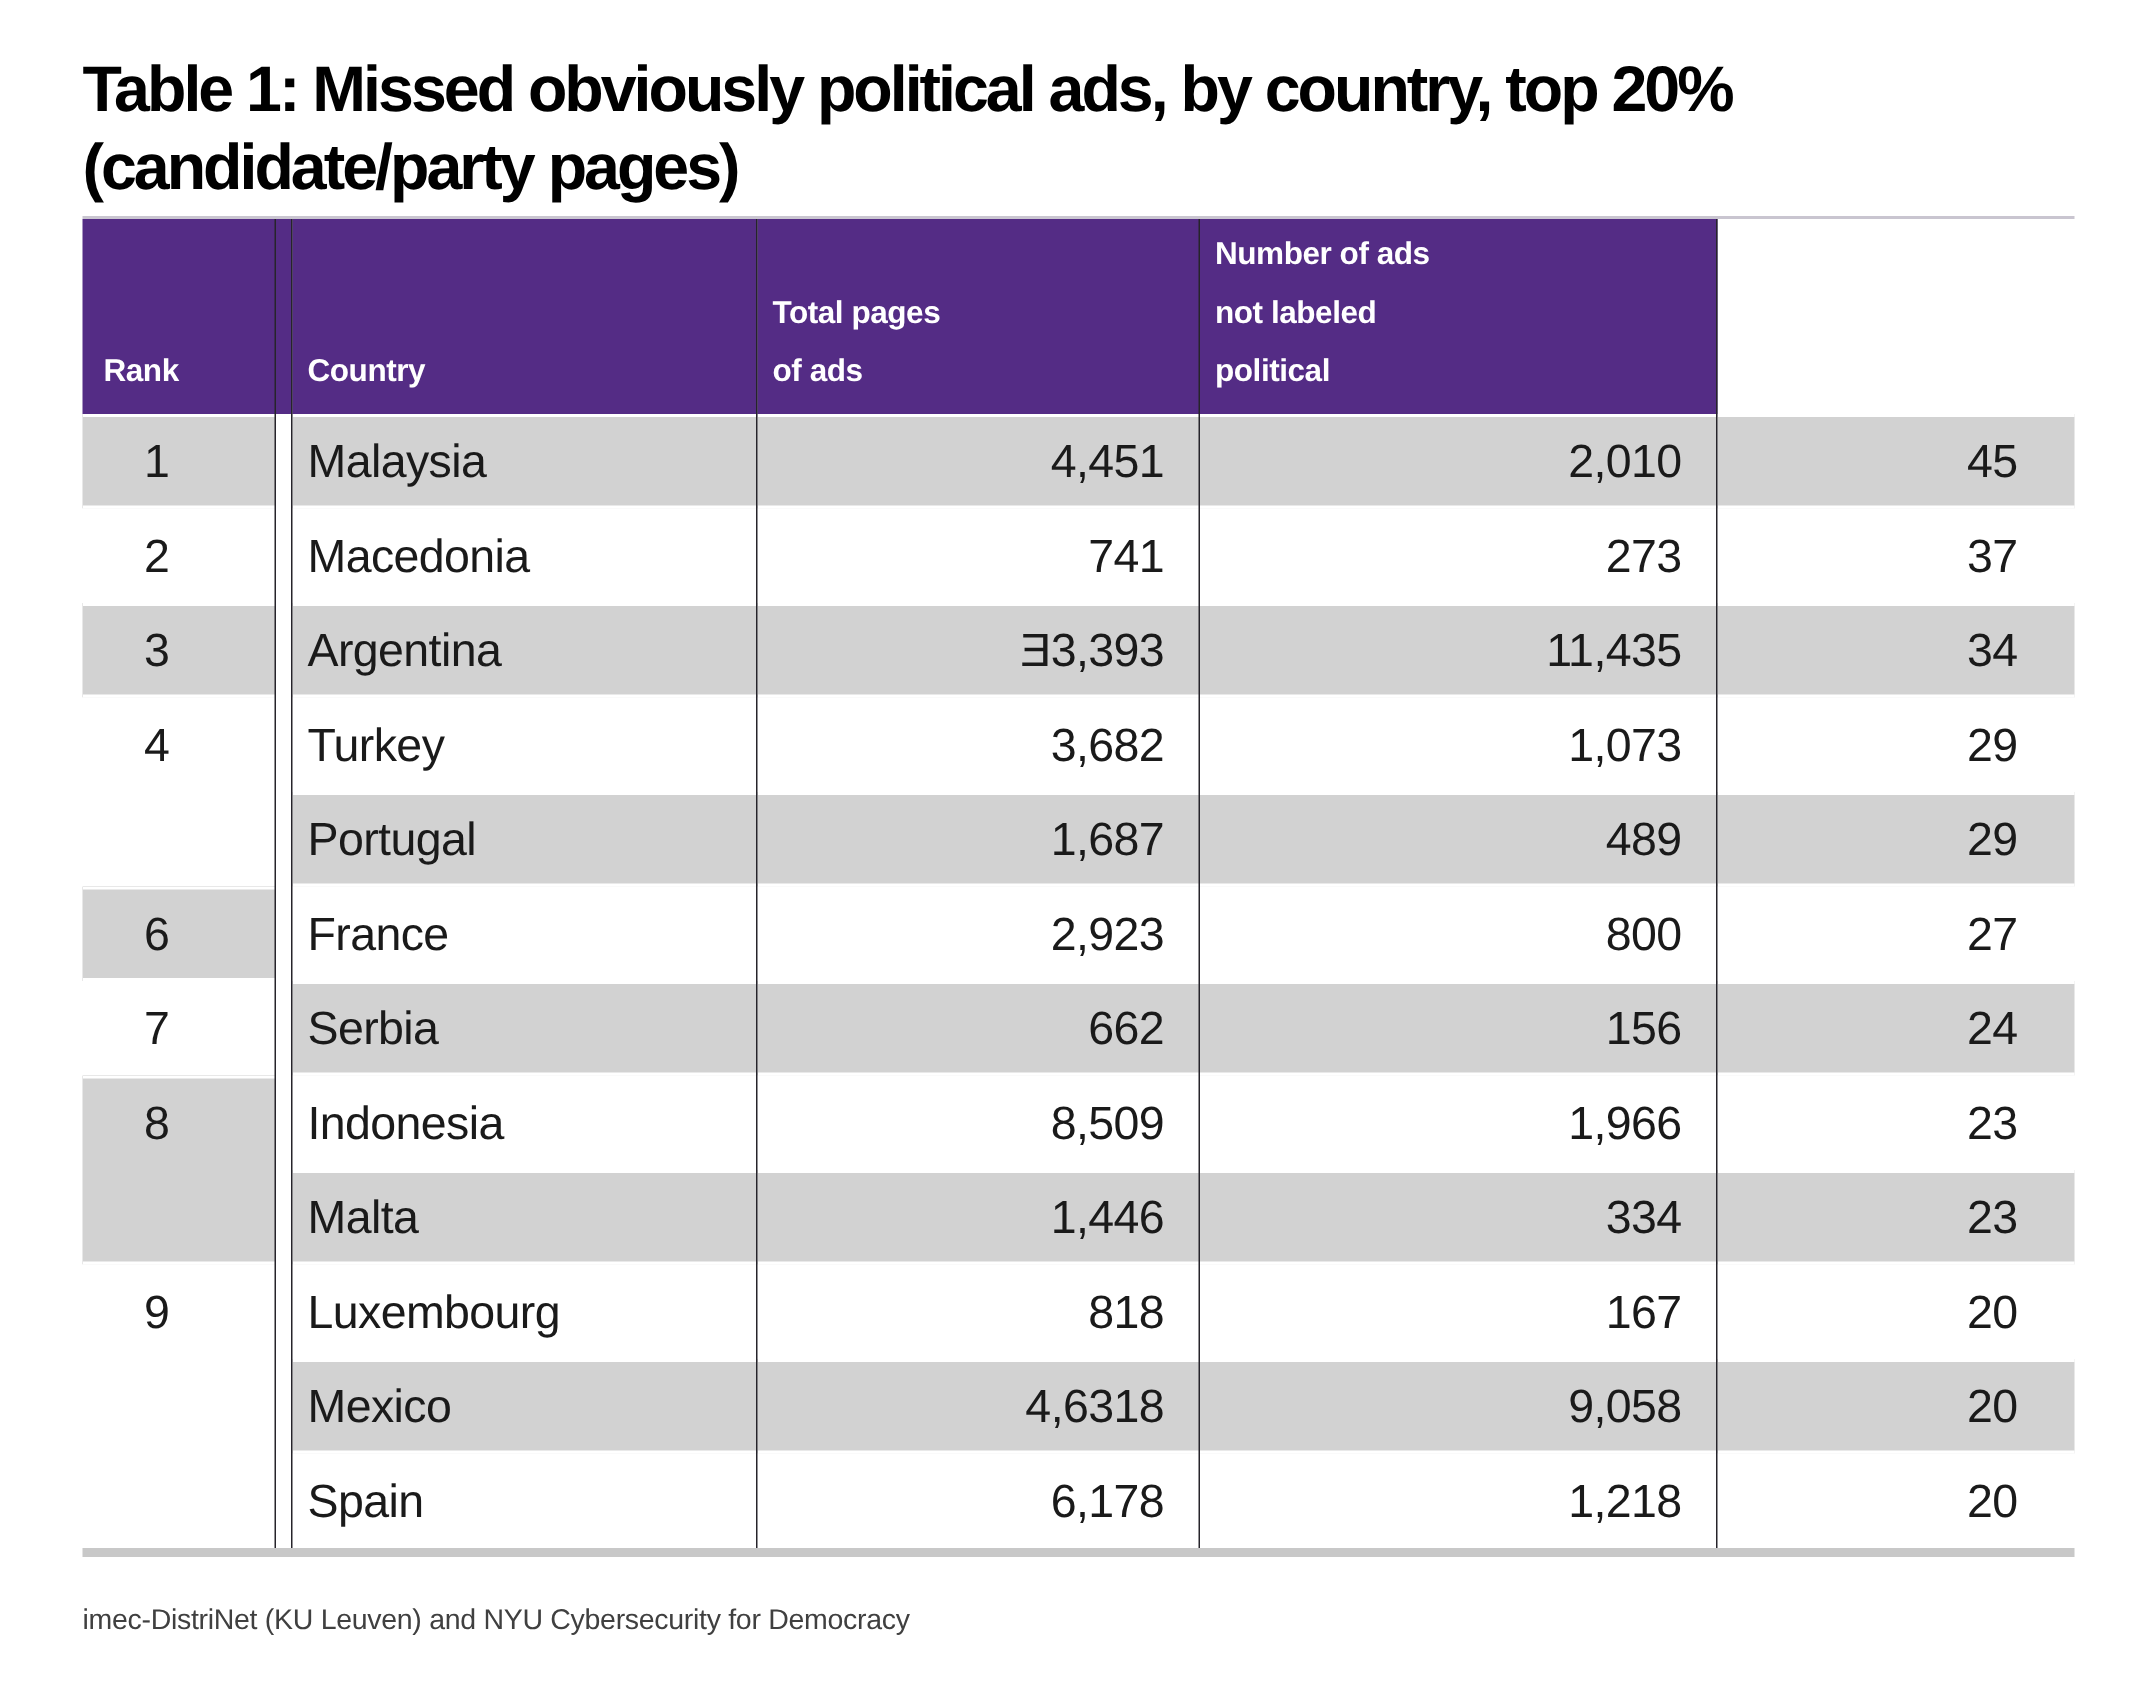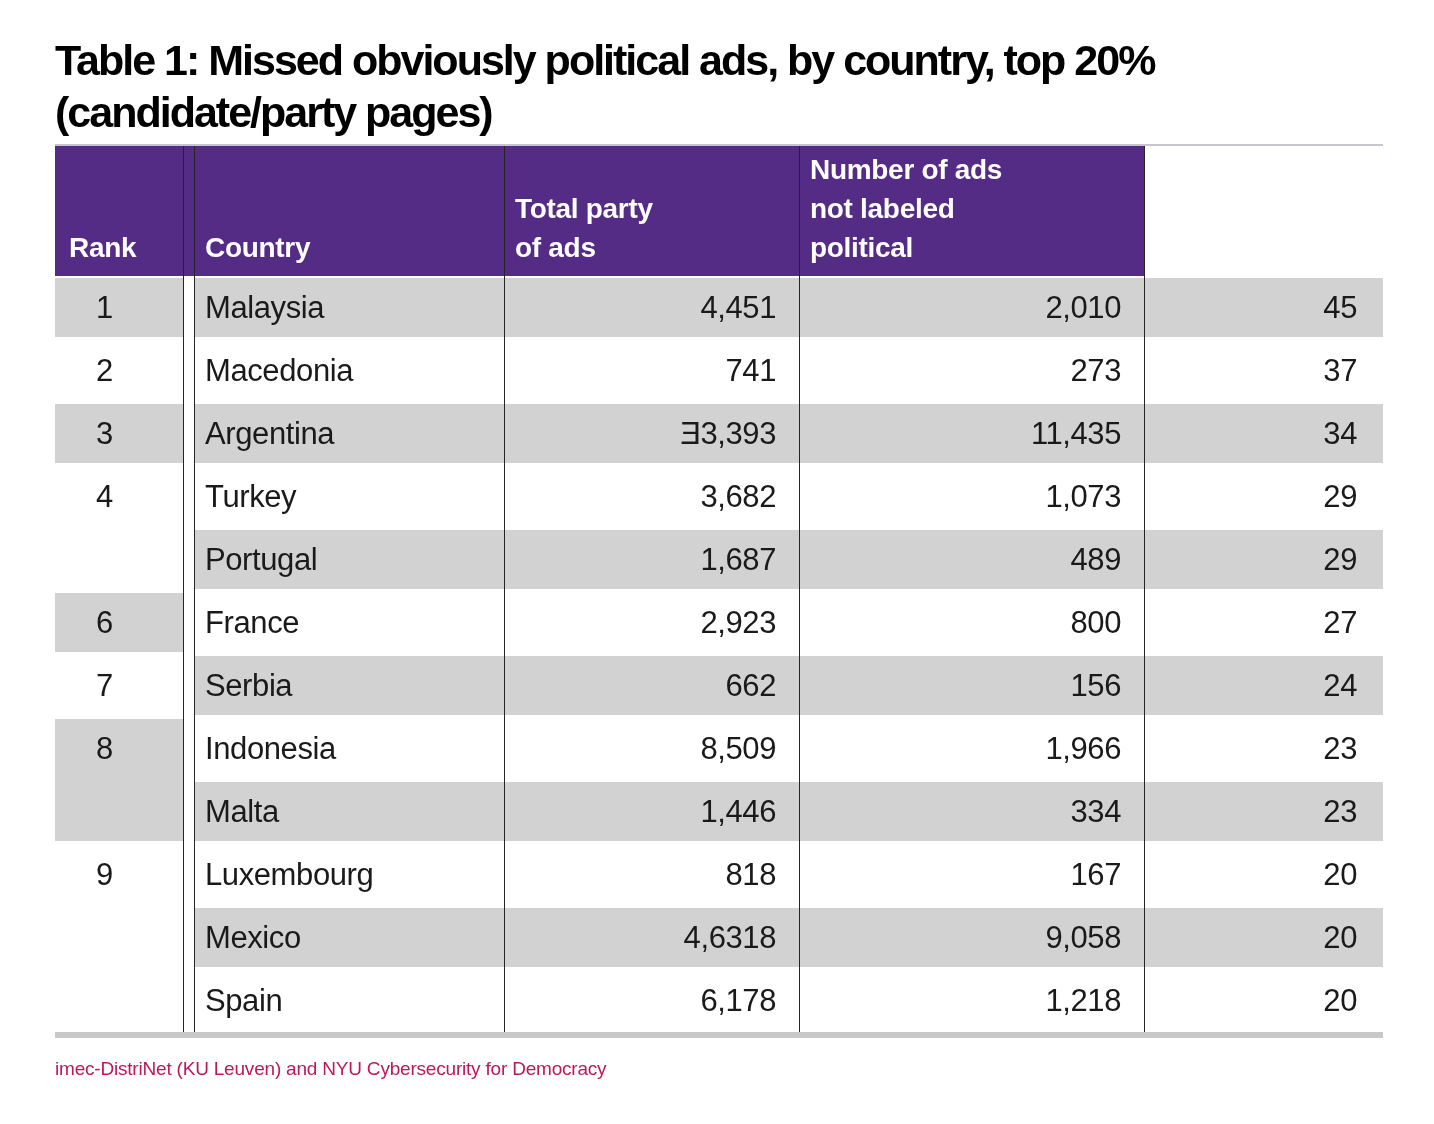--- a/index.html
+++ b/index.html
@@ -1,50 +1,50 @@
 <!DOCTYPE html>
 <html style="--header-bg: #542c85; --row-alt: #d2d2d2; --bot-bar: #c8c8c8;"><head>
 <meta charset="utf-8">
 <style>
   html,body{margin:0;padding:0;background:#ffffff;}
   body{width:1434px;height:1124px;font-family:"Liberation Sans",sans-serif;color:#1a1a1a;overflow:hidden;}
   .page{padding:34px 0 0 55px;width:1328px;}
   .title{font-weight:bold;font-size:43px;line-height:52px;letter-spacing:-2px;color:#000;}
   .tbl{position:relative;width:1328px;margin-top:8px;}
   .grid{display:grid;grid-template-columns:129px 11px 310px 295px 345px 238px;grid-template-rows:130px repeat(12,63px);width:1328px;}
-  .hcell{background:var(--header-bg,#542c85);color:#fff;font-weight:bold;font-size:28px;line-height:39px;display:flex;align-items:flex-end;padding:0 0 9px 10px;white-space:pre-line;letter-spacing:-0.3px;}
+  .hcell{background:var(--header-bg,#542c85);color:#fff;font-weight:bold;font-size:21px;line-height:39px;display:flex;align-items:flex-end;padding:0 0 9px 10px;white-space:pre-line;letter-spacing:-0.3px;}
   .hcell.rank-h{padding-left:14px;}
   .cell{font-size:31px;letter-spacing:-0.4px;display:flex;align-items:center;background:#fff;box-shadow:inset 0 2px 0 #fff, inset 0 -2px 0 #fff;}
   .cell.gray{background:var(--row-alt,#d2d2d2);}
   .cell.spacer{background:#fff;}
   .country{padding-left:10px;}
   .num{justify-content:flex-end;padding-right:24px;}
-  .pct{padding-right:26px;text-align:center;}
+  .pct{padding-right:38px;text-align:center;}
   .rankcell{justify-content:center;align-items:flex-start;line-height:63px;padding-right:30px;}
   .vline{position:absolute;top:0;width:1px;height:886px;background:#26242b;z-index:2;}
   .topline{position:absolute;top:-2px;left:0;width:1328px;height:2px;background:#c9c5d0;z-index:3;}
   .botbar{width:1328px;height:6px;background:var(--bot-bar,#c8c8c8);}
-  .credit{margin-top:20px;font-size:19px;letter-spacing:-0.2px;color:#be185d;}
+  .credit{margin-top:32px;font-size:19px;letter-spacing:-0.2px;color:#404040;}
 </style>
 </head>
 <body>
 
 <div class="page">
   <div class="title">
     <div>Table 1: Missed obviously political ads, by country, top 20%</div>
     <div>(candidate/party pages)</div>
   </div>
 
   <div class="tbl">
     <div class="topline"></div>
     <div class="grid" id="grid">
         <div class="hcell rank-h" style="grid-area: 1 / 1;">Rank</div>
         <div class="hcell" style="grid-area: 1 / 2;"></div>
         <div class="hcell" style="grid-area: 1 / 3;">Country</div>
-        <div class="hcell" style="grid-area: 1 / 4;">Total party
+        <div class="hcell" style="grid-area: 1 / 4;">Total pages
 of ads</div>
         <div class="hcell" style="grid-area: 1 / 5;">Number of ads
 not labeled
 political</div>
         <div class="cell rankcell gray" style="grid-area: 2 / 1 / span 1;">1</div>
         <div class="cell rankcell" style="grid-area: 3 / 1 / span 1;">2</div>
         <div class="cell rankcell gray" style="grid-area: 4 / 1 / span 1;">3</div>
         <div class="cell rankcell" style="grid-area: 5 / 1 / span 2;">4</div>
         <div class="cell rankcell gray" style="grid-area: 7 / 1 / span 1;">6</div>
         <div class="cell rankcell" style="grid-area: 8 / 1 / span 1;">7</div>

